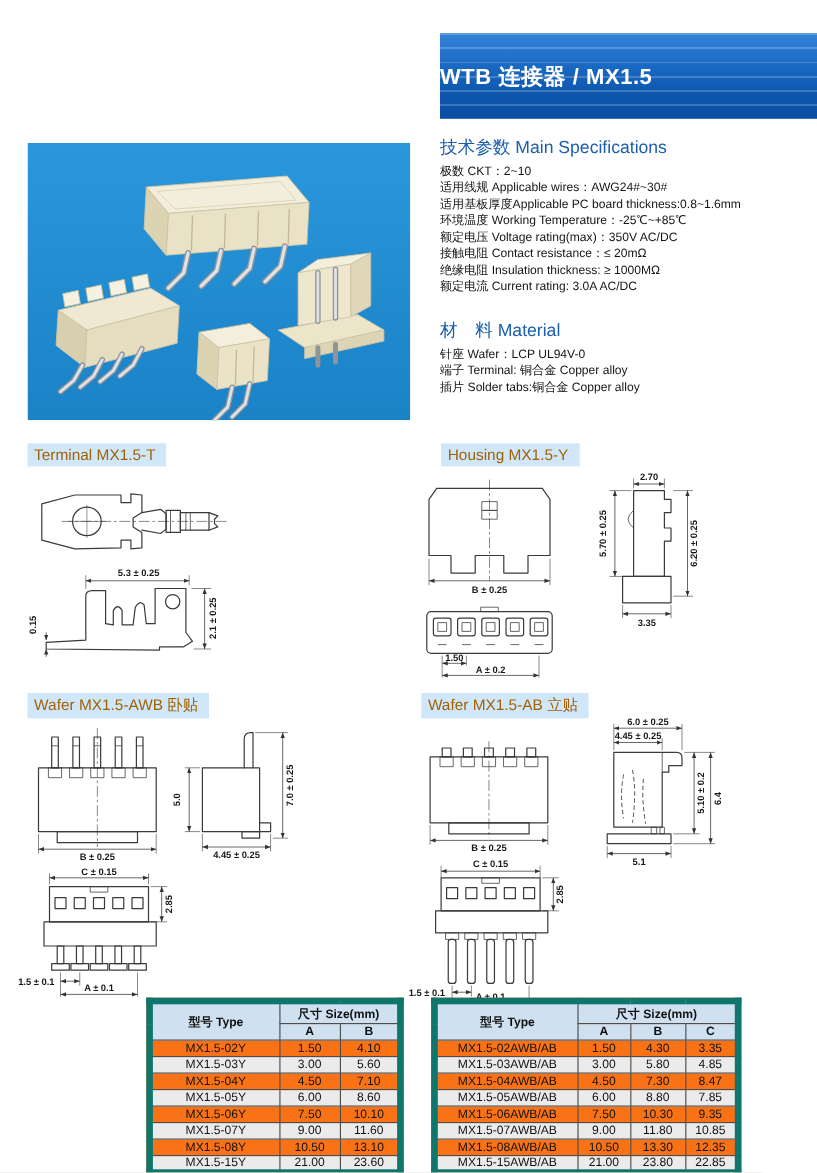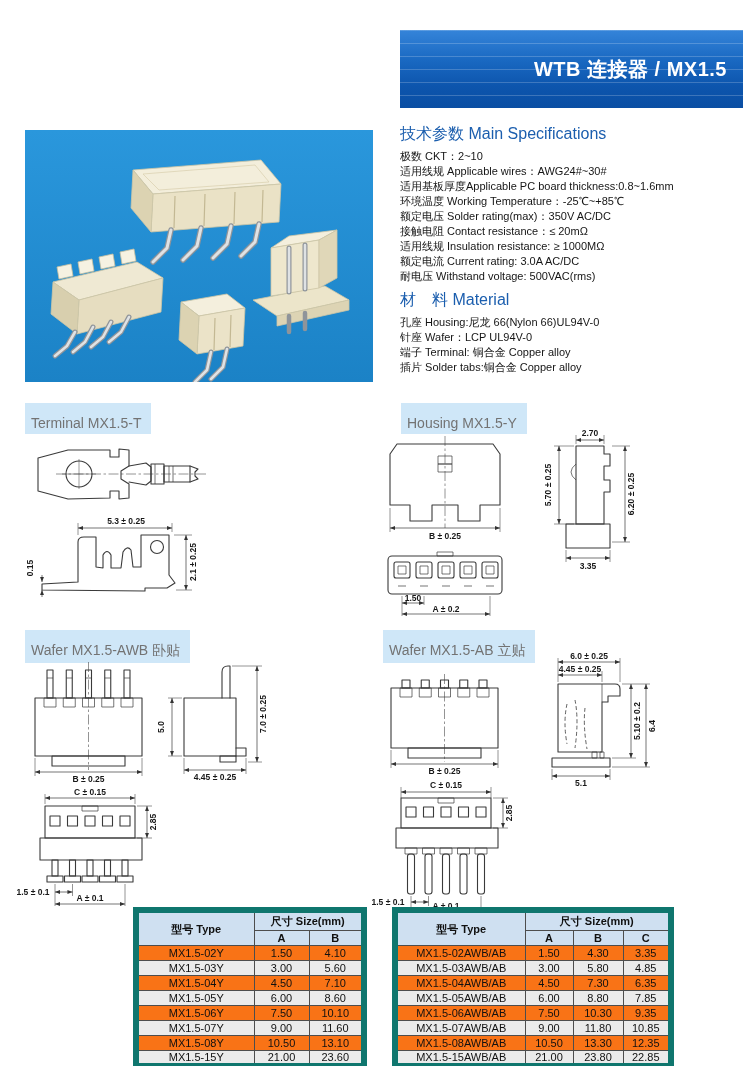--- a/index.html
+++ b/index.html
@@ -3,36 +3,36 @@
 <meta charset="utf-8">
 <style>
   *{margin:0;padding:0;box-sizing:border-box}
   html,body{background:#e9e9e9}
   .page{position:relative;width:743px;height:1066px;background:#fff;margin:0 auto;
         font-family:"Liberation Sans",sans-serif;overflow:hidden}
   .abs{position:absolute}
 
   
   .banner{left:400px;top:30px;width:343px;height:78px;display:flex;align-items:center;
-          justify-content:flex-end;padding-right:16px;
+          justify-content:flex-start;padding-right:16px;
           background:linear-gradient(180deg,#3584d9 0%,#1a69c2 38%,#0d55ad 72%,#0a4ea3 100%)}
   .banner::before{content:"";position:absolute;inset:0;
           background:repeating-linear-gradient(180deg,rgba(255,255,255,.20) 0 1.5px,rgba(255,255,255,0) 1.5px 13px);}
   .banner span{position:relative;color:#fff;font-size:20px;font-weight:bold;letter-spacing:.5px}
 
   
   .photo{left:25px;top:130px;width:348px;height:252px}
 
   
   .specs{left:400px;top:124px;width:343px}
   .material{left:400px;top:290px;width:343px}
   h2.blue{color:#1b5eae;font-size:16px;font-weight:normal;margin-bottom:4px;white-space:nowrap}
   .lines div{font-size:11px;line-height:15px;color:#151515;white-space:nowrap}
 
-  .sec-head{background:#cfe7f8;color:#737373;font-size:14px;padding:12px 10px 3px 6px;white-space:nowrap}
+  .sec-head{background:#cfe7f8;color:#a16207;font-size:14px;padding:2px 10px 3px 6px;white-space:nowrap}
 
   
   .o{fill:none;stroke:#3a3a3a;stroke-width:1.1;stroke-linejoin:round;stroke-linecap:round}
   .o2{fill:none;stroke:#3a3a3a;stroke-width:.7;stroke-linejoin:round}
   .thin{stroke:#3a3a3a;stroke-width:.5}
   .ext{stroke:#3a3a3a;stroke-width:.55}
   .dim{stroke:#3a3a3a;stroke-width:.7;fill:none}
   .cl{stroke:#3a3a3a;stroke-width:.55;stroke-dasharray:10 2.5 2.5 2.5;fill:none}
   .dash{fill:none;stroke:#3a3a3a;stroke-width:.8;stroke-dasharray:4 2.5}
   text.dt{font-family:"Liberation Sans",sans-serif;font-size:8.5px;font-weight:bold;fill:#181818}
@@ -109,32 +109,30 @@
     </svg>
   </div>
 
   <div class="abs specs">
     <h2 class="blue">技术参数 Main Specifications</h2>
     <div class="lines">
         <div>极数 CKT：2~10</div>
         <div>适用线规 Applicable wires：AWG24#~30#</div>
         <div>适用基板厚度Applicable PC board thickness:0.8~1.6mm</div>
         <div>环境温度 Working Temperature：-25℃~+85℃</div>
-        <div>额定电压 Solder rating(max)：350V AC/DC</div>
+        <div>额定电压 Voltage rating(max)：350V AC/DC</div>
         <div>接触电阻 Contact resistance：≤ 20mΩ</div>
-        <div>适用线规 Insulation resistance: ≥ 1000MΩ</div>
+        <div>绝缘电阻 Insulation thickness: ≥ 1000MΩ</div>
         <div>额定电流 Current rating: 3.0A AC/DC</div>
-        <div>耐电压 Withstand voltage: 500VAC(rms)</div>
       </div>
   </div>
 
   <div class="abs material">
     <h2 class="blue">材　料 Material</h2>
     <div class="lines">
-        <div>孔座 Housing:尼龙 66(Nylon 66)UL94V-0</div>
         <div>针座 Wafer：LCP UL94V-0</div>
         <div>端子 Terminal: 铜合金 Copper alloy</div>
         <div>插片 Solder tabs:铜合金 Copper alloy</div>
       </div>
   </div>
 
   <div class="abs sec-head" style="left:25px;top:403px">Terminal  MX1.5-T</div>
   <div class="abs sec-head" style="left:401px;top:403px">Housing MX1.5-Y</div>
   <div class="abs sec-head" style="left:25px;top:630px">Wafer MX1.5-AWB 卧贴</div>
   <div class="abs sec-head" style="left:383px;top:630px">Wafer MX1.5-AB 立贴</div>
@@ -504,21 +502,21 @@
         <tr>
           <td>MX1.5-03AWB/AB</td>
           <td>3.00</td>
           <td>5.80</td>
           <td>4.85</td>
         </tr>
         <tr>
           <td>MX1.5-04AWB/AB</td>
           <td>4.50</td>
           <td>7.30</td>
-          <td>6.35</td>
+          <td>8.47</td>
         </tr>
         <tr>
           <td>MX1.5-05AWB/AB</td>
           <td>6.00</td>
           <td>8.80</td>
           <td>7.85</td>
         </tr>
         <tr>
           <td>MX1.5-06AWB/AB</td>
           <td>7.50</td>

